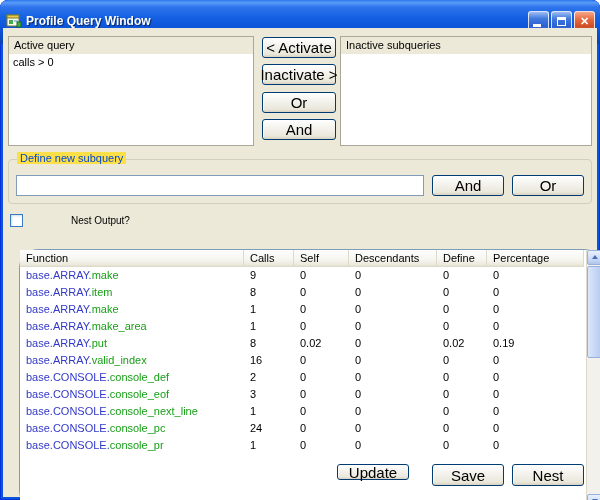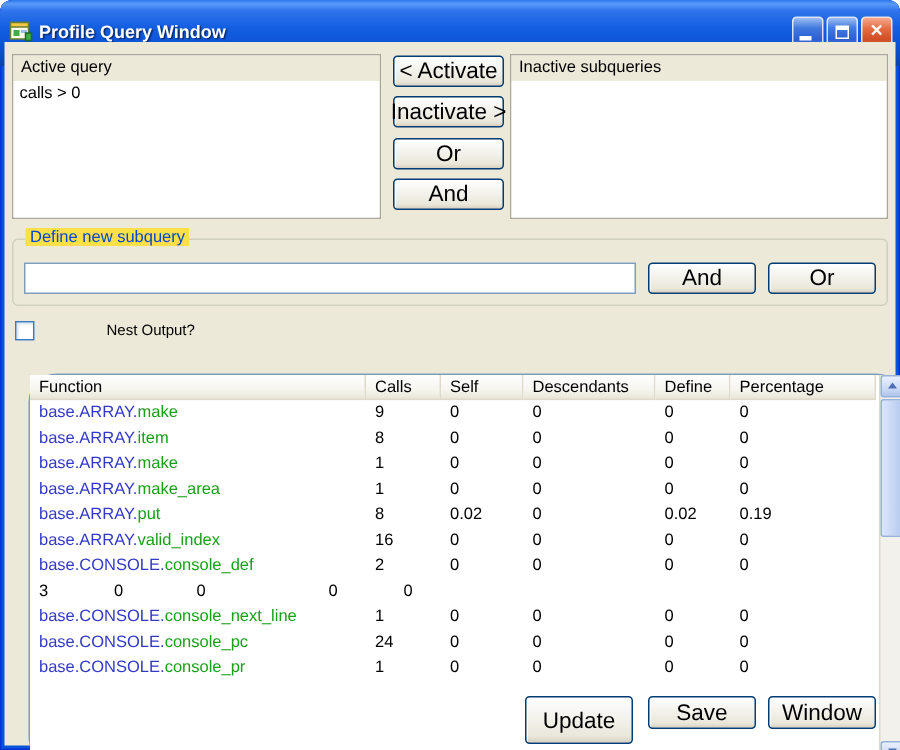--- a/index.html
+++ b/index.html
@@ -223,20 +223,21 @@
           </div>
           <div class="tr">
             <div class="td c0"><span style="color: rgb(50, 57, 200);">base.CONSOLE.</span><span style="color: rgb(24, 160, 24);">console_def</span></div>
             <div class="td c1">2</div>
             <div class="td c2">0</div>
             <div class="td c3">0</div>
             <div class="td c4">0</div>
             <div class="td c5">0</div>
           </div>
           <div class="tr">
+            <div class="td c0"><span style="color: rgb(50, 57, 200);">base.CONSOLE.</span><span style="color: rgb(24, 160, 24);">console_eof</span></div>
             <div class="td c1">3</div>
             <div class="td c2">0</div>
             <div class="td c3">0</div>
             <div class="td c4">0</div>
             <div class="td c5">0</div>
           </div>
           <div class="tr">
             <div class="td c0"><span style="color: rgb(50, 57, 200);">base.CONSOLE.</span><span style="color: rgb(24, 160, 24);">console_next_line</span></div>
             <div class="td c1">1</div>
             <div class="td c2">0</div>
@@ -265,18 +266,18 @@
         <div class="sbtn up">
             <div class="arr up"></div>
           </div>
         <div class="thumb"></div>
         <div class="sbtn down">
             <div class="arr down"></div>
           </div>
       </div>
     </div>
 
-    <div class="xpbtn" style="left:347px; top:436px; width:72px; height:32px;">Update</div>
+    <div class="xpbtn" style="left:334px; top:436px; width:72px; height:16px;">Update</div>
     <div class="xpbtn" style="left:429px; top:436px; width:72px; height:22px;">Save</div>
-    <div class="xpbtn" style="left:509px; top:436px; width:72px; height:22px;">Window</div>
+    <div class="xpbtn" style="left:509px; top:436px; width:72px; height:22px;">Nest</div>
 
   </div>
 </div>
 
 </body></html>

